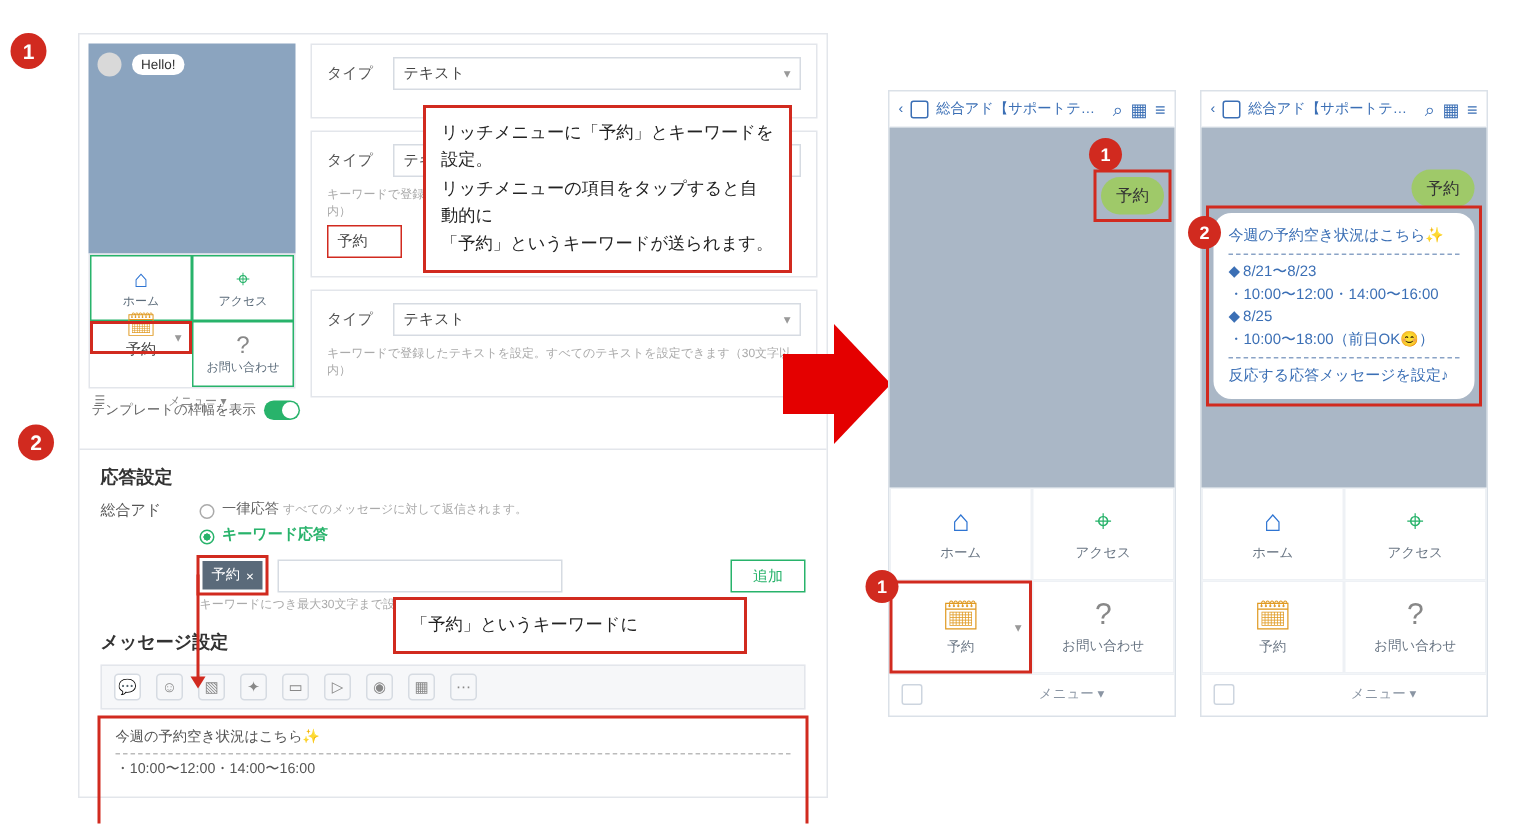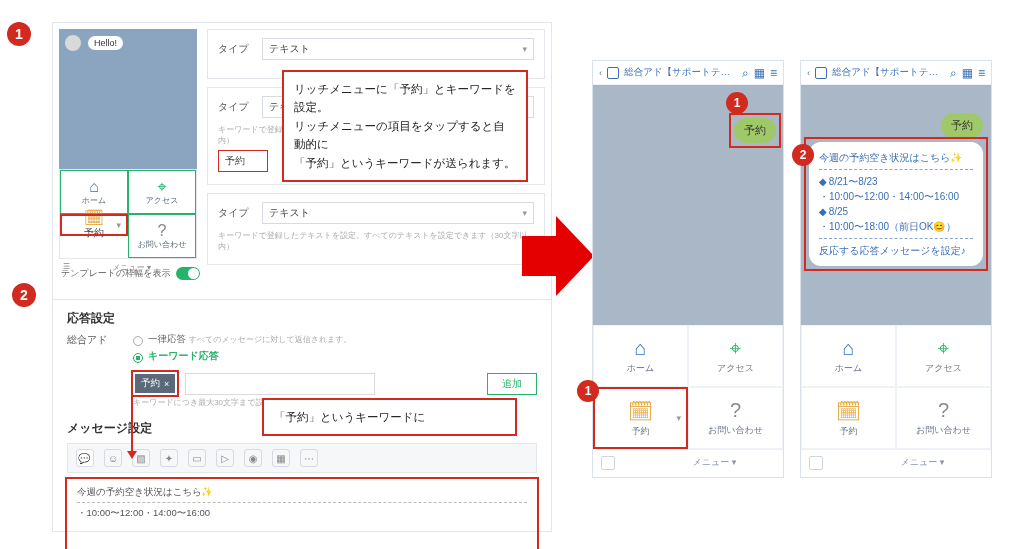--- a/index.html
+++ b/index.html
@@ -236,21 +236,21 @@
 <div class="badge" style="left:12px; top:283px">
     <span>2</span>
   </div>
 
 <div class="callout" style="left:282px; top:70px; width:246px">
   <div>リッチメニューに「予約」とキーワードを設定。</div>
   <div>リッチメニューの項目をタップすると自動的に</div>
   <div>「予約」というキーワードが送られます。</div>
 </div>
 
-<div class="callout" style="left:262px; top:398px; width:255px">
+<div class="callout" style="left:262px; top:398px; width:236px">
   <div>「予約」というキーワードに</div>
 </div>
 
 <div class="pointer-line" style="left:131px; top:383px; width:2px; height:70px"></div>
 <div class="pointer-line" style="left:127px; top:451px; width:0; height:0; border-left:5px solid transparent; border-right:5px solid transparent; border-top:8px solid #d12a1f; background:none"></div>
 
 <div class="big-arrow">
     <div class="bar"></div>
     <div class="head"></div>
   </div>

